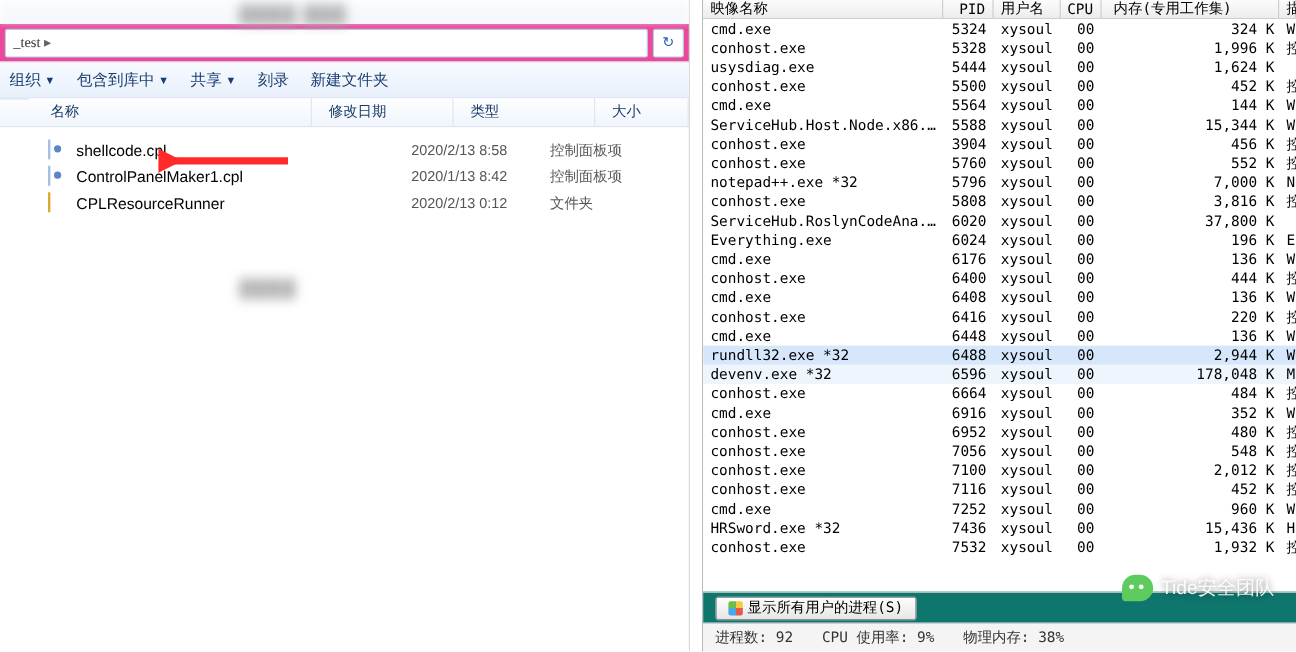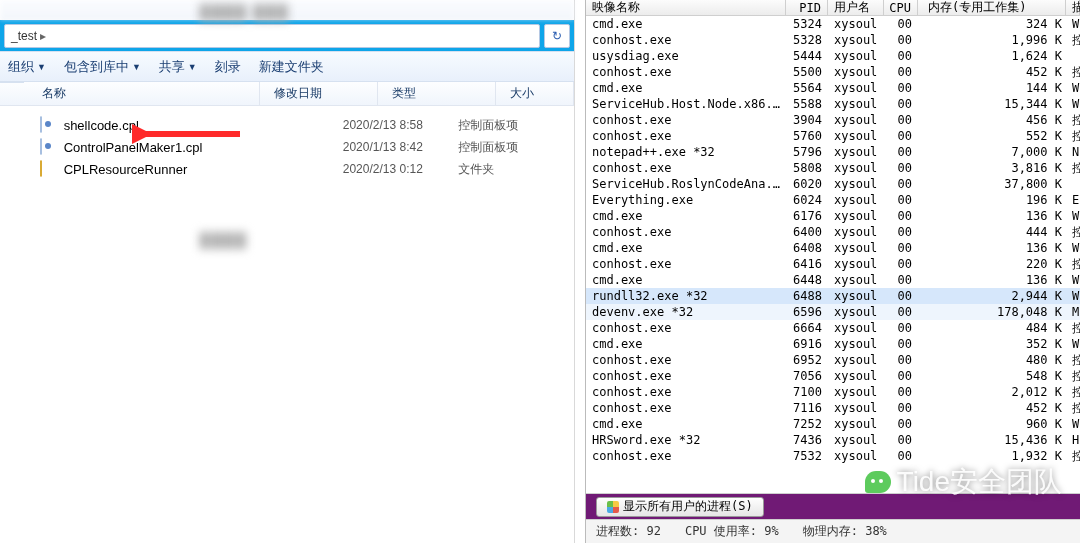--- a/index.html
+++ b/index.html
@@ -25,21 +25,22 @@
     background: linear-gradient(#f7fafe,#eef3fb);
     border-bottom: 1px solid #d6e1f0;
     filter: blur(2px);
     opacity:.6;
   }
   .addr-bar {
     height: 32px;
     display:flex; align-items:center;
     border-bottom:1px solid #d6e1f0;
     padding:0 4px;
-    background:#0ea5e9;
+    background:#ec4899;
+    font-family:Liberation Serif, serif;
   }
   .addr-box {
     flex:1;
     height:24px;
     border:1px solid #b5c8e3;
     border-radius:2px;
     display:flex; align-items:center;
     padding:0 6px;
     background:#fff;
   }
@@ -149,21 +150,21 @@
   .prow .user{width:56px;}
   .prow .cpu{width:34px; text-align:right;}
   .prow .mem{flex:1; text-align:right; padding-right:4px;}
   .prow .ext{width:14px;}
   .prow.sel { background:#d6e7fb;}
   .prow.sel2 { background:#eef5fd;}
   .tm-footer{
     position:absolute; left:0; right:0; bottom:24px;
     height:26px; border-top:1px solid #cfcfcf;
     display:flex;align-items:center; padding-left:10px;
-    background:#701a75;
+    background:#0f766e;
   }
   .show-all-btn{
     height:20px; padding:0 10px;
     background:linear-gradient(#fefefe,#e6e6e6);
     border:1px solid #9a9a9a; border-radius:3px;
     display:flex;align-items:center; gap:4px;
     font-size:12px;
   }
   .shield{
     width:12px;height:12px;
@@ -175,21 +176,21 @@
     border-top:1px solid #cfcfcf;
     background:#f4f4f4;
     display:flex;align-items:center; gap:24px; padding:0 10px;
     font-size:12px; color:#333;
   }
   
   .watermark{
     position:absolute; right:18px; bottom:42px;
     display:flex;align-items:center; gap:6px;
     color:rgba(255,255,255,.9);
-    font-size:28px; font-weight:500;
+    font-size:16px; font-weight:500;
     text-shadow:0 0 6px rgba(0,0,0,.5);
     font-family:"Microsoft YaHei",sans-serif;
   }
   .wm-bubble{
     width:26px;height:22px;border-radius:11px 11px 11px 3px;
     background:#5dcb5d; position:relative;
   }
   .wm-bubble::before,.wm-bubble::after{content:"";position:absolute;background:#fff;border-radius:50%;}
   .wm-bubble::before{width:4px;height:4px;left:6px;top:8px;}
   .wm-bubble::after{width:4px;height:4px;left:14px;top:8px;}

